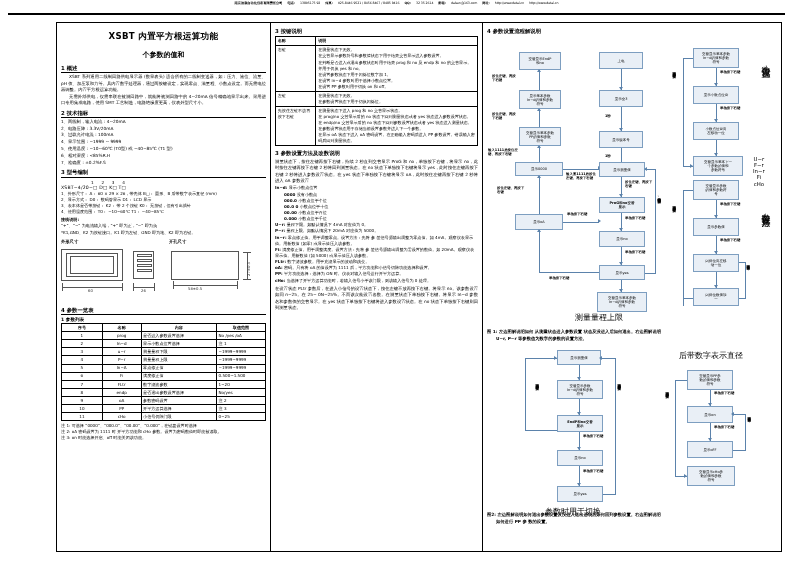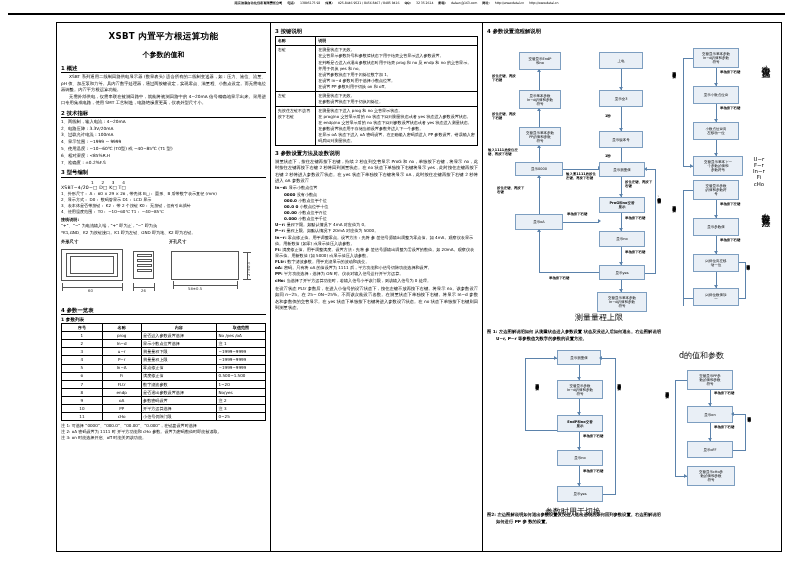--- a/index.html
+++ b/index.html
@@ -527,21 +527,21 @@
         <div class="ahead left" style="left:112px;top:12px;"></div>
         <div class="flab vert" style="left:130px;top:40px;height:60px;">按住左键后按下右键</div>
 
         <div class="arrow v" style="left:38px;top:14px;height:72px;"></div>
         <div class="arrow h" style="left:38px;top:14px;width:32px;"></div>
         <div class="arrow h" style="left:38px;top:86px;width:32px;"></div>
         <div class="ahead right" style="left:67px;top:12px;"></div>
 
         <div class="fc-title" style="left:58px;top:162px;">参数时用于切换</div>
 
-        <div class="bigh" style="left:192px;top:6px;">d的值和参数</div>
+        <div class="bigh" style="left:192px;top:6px;">后带数字表示直径</div>
 
         <div class="node" style="left:200px;top:26px;width:46px;height:20px;white-space:pre-line;">交替显示PP参
 数的值和参数
 符号</div>
         <div class="arrow v" style="left:223px;top:46px;height:16px;"></div>
         <div class="ahead down" style="left:221px;top:59px;"></div>
         <div class="flab" style="left:227px;top:47px;width:22px;">单独按下右键</div>
 
         <div class="node" style="left:200px;top:62px;width:46px;height:17px;">显示on</div>
         <div class="arrow v" style="left:223px;top:79px;height:18px;"></div>

